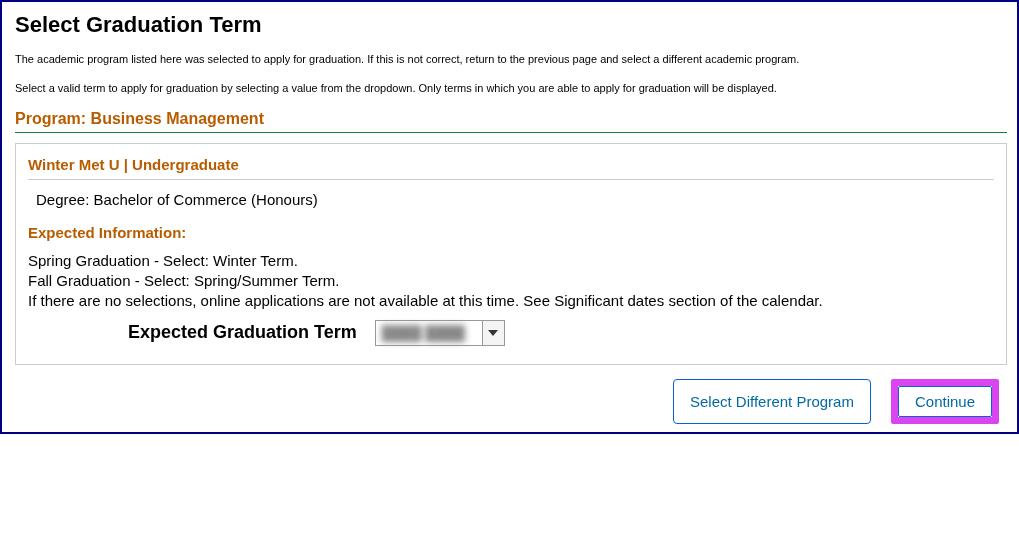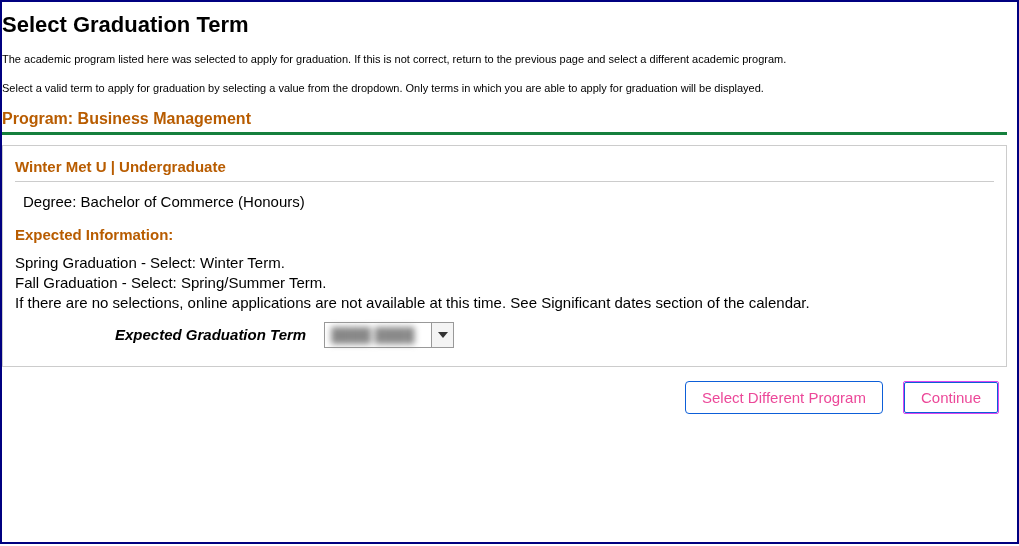--- a/index.html
+++ b/index.html
@@ -4,42 +4,42 @@
   <style>
     * { box-sizing: border-box; margin: 0; padding: 0; }
     body {
       font-family: Arial, Helvetica, sans-serif;
       font-size: 15px;
       color: #000;
       background: #fff;
     }
     .page-container {
       width: 1019px;
-      height: 544px;
+      height: 434px;
       border: 2px solid #000080;
-      padding: 10px 10px 12px 0;
+      padding: 10px 10px 12px 13px;
       position: relative;
     }
     .page-title {
       font-size: 22px;
       font-weight: bold;
       color: #000;
       margin-bottom: 14px;
     }
     .intro-text {
       font-size: 11px;
       line-height: 1.35;
       margin-bottom: 14px;
     }
     .program-heading {
       font-size: 16px;
       font-weight: bold;
       color: #b85c00;
       padding-bottom: 4px;
-      border-bottom: 3px solid #15803d;
+      border-bottom: 1px solid #15803d;
       margin-bottom: 10px;
     }
     .details-box {
       border: 1px solid #ccc;
       padding: 12px 12px 18px 12px;
       margin-bottom: 14px;
     }
     .career-heading {
       font-size: 15px;
       font-weight: bold;
@@ -70,23 +70,22 @@
       line-height: 1.35;
       margin-bottom: 8px;
     }
     .term-row {
       display: flex;
       align-items: center;
       padding-left: 100px;
     }
     .term-label {
       font-weight: bold;
-      font-size: 15px;
+      font-size: 18px;
       margin-right: 18px;
-      font-style: italic;
     }
     .term-select {
       position: relative;
       display: inline-block;
       width: 130px;
       height: 26px;
       border: 1px solid #999;
       background: #fff;
     }
     .term-select-value {
@@ -118,30 +117,30 @@
       height: 6px;
     }
     .button-row {
       display: flex;
       justify-content: flex-end;
       gap: 20px;
       padding-right: 8px;
     }
     .btn {
       font-size: 15px;
-      color: #ec4899;
+      color: #0369a1;
       background: #fff;
       border: 1px solid #0d5fd8;
       border-radius: 4px;
       padding: 6px 16px;
       cursor: pointer;
       font-family: inherit;
     }
     .btn-continue-wrap {
-      border: 1px solid #d946ef;
+      border: 7px solid #d946ef;
       border-radius: 2px;
       display: inline-block;
     }
     .btn-continue {
       border-radius: 2px;
     }
   </style>
 </head>
 <body>
 

